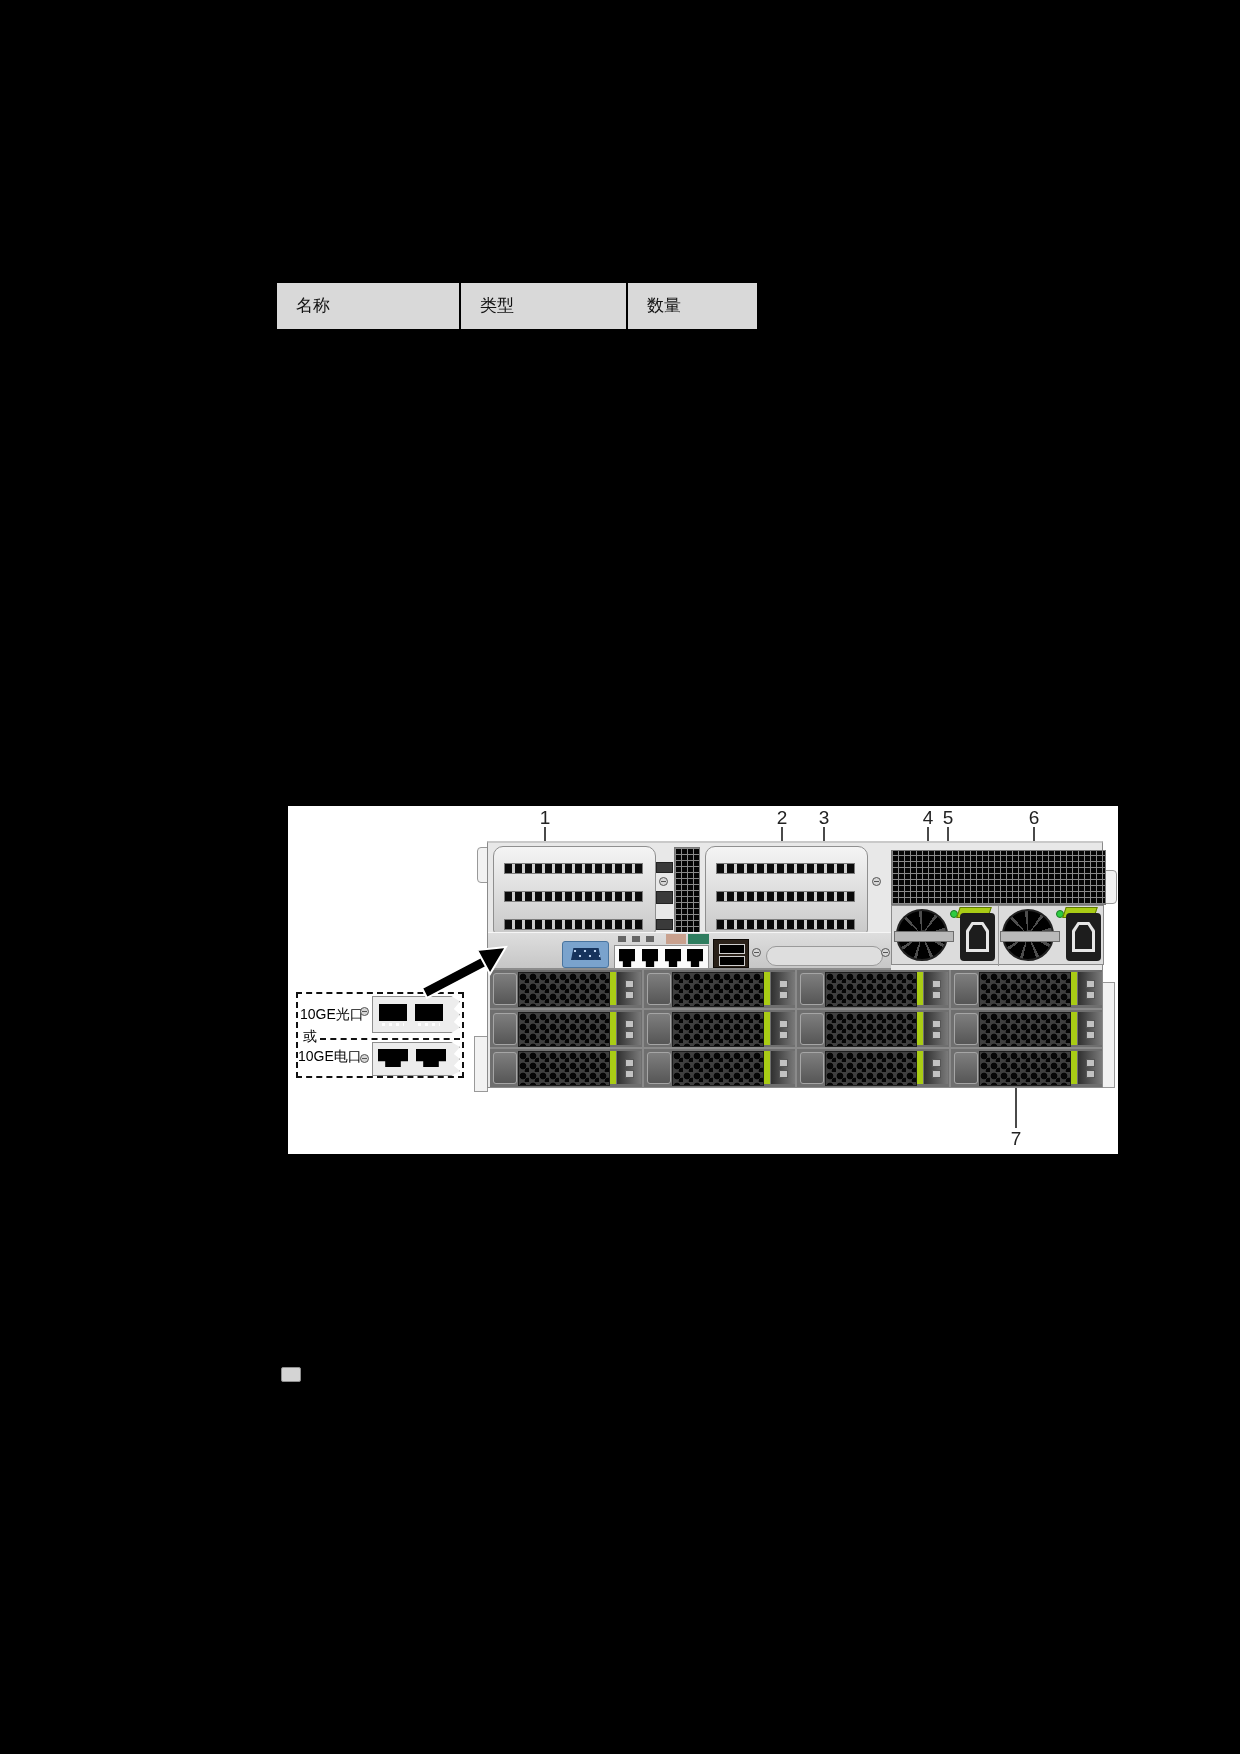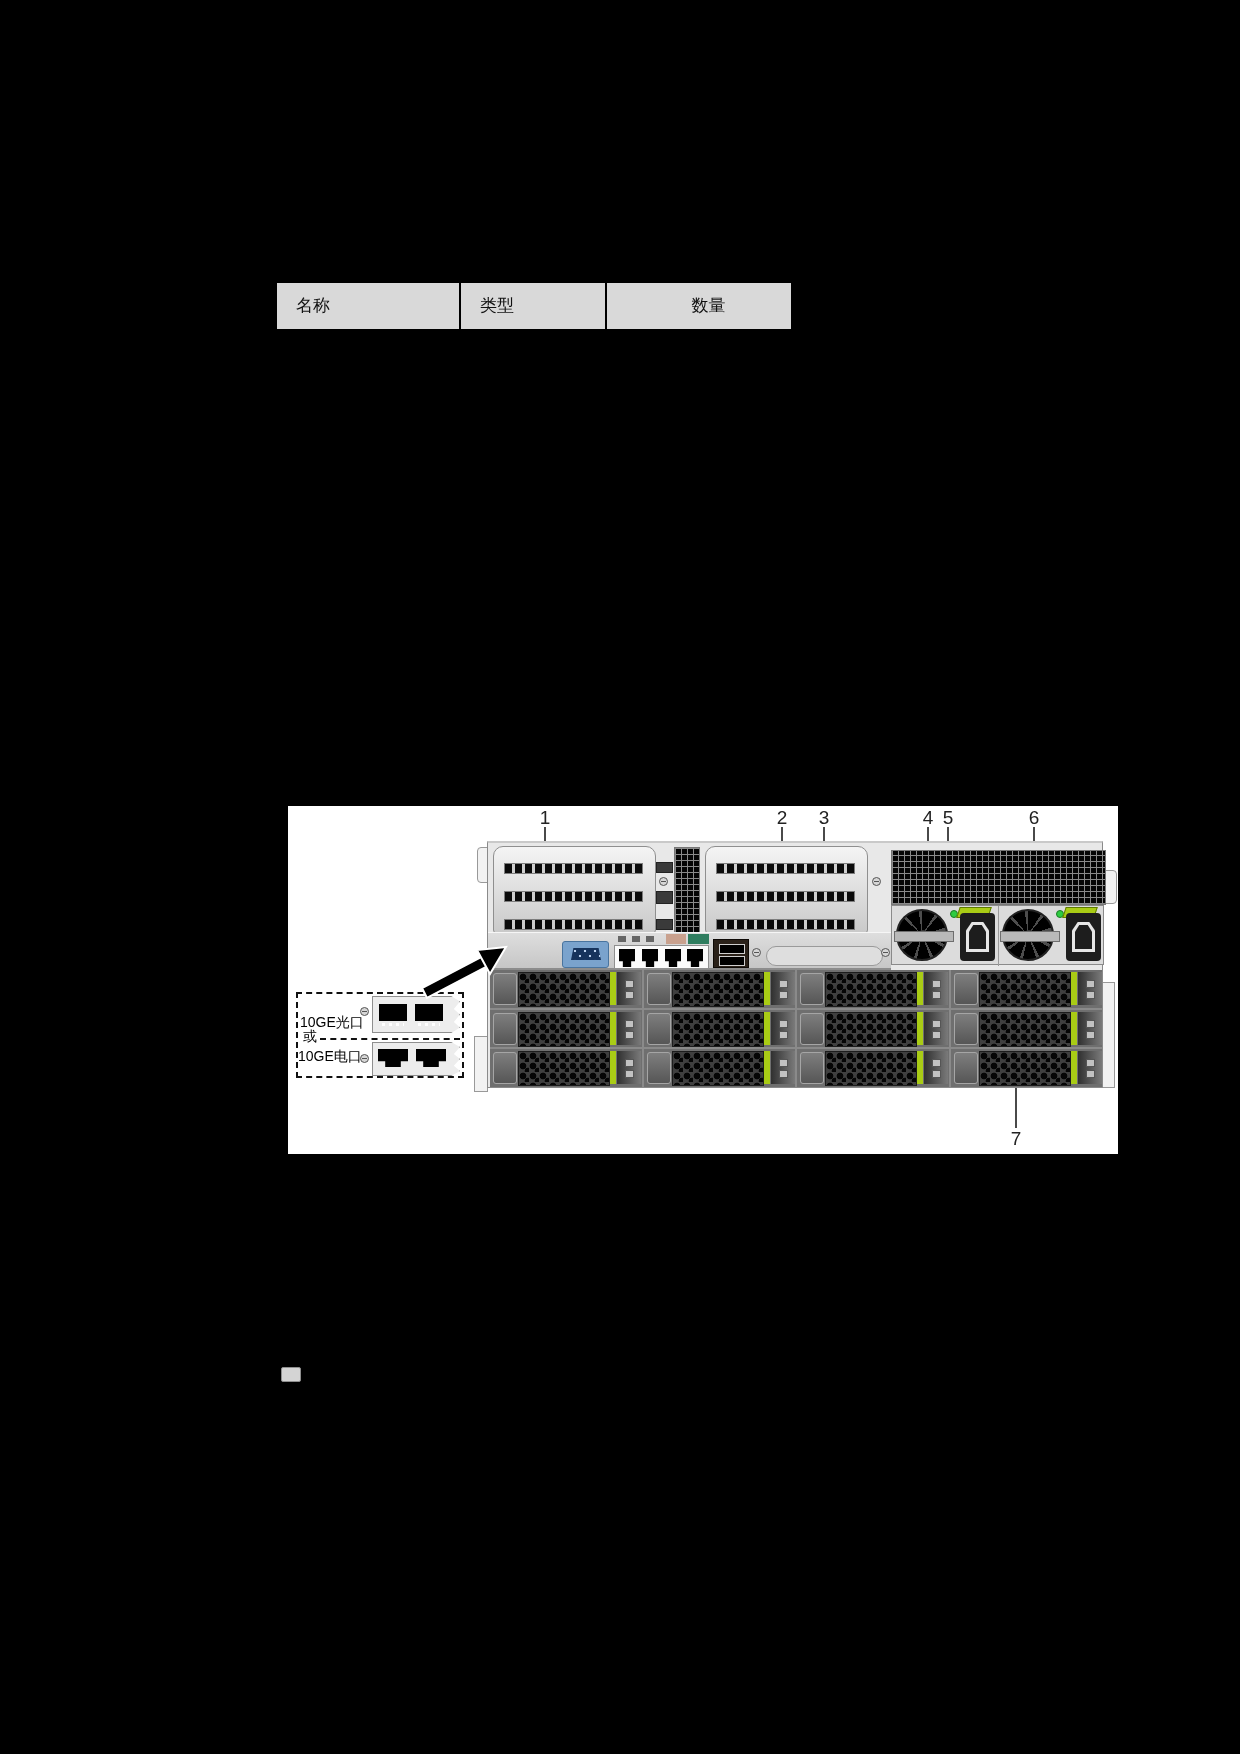--- a/index.html
+++ b/index.html
@@ -5,21 +5,21 @@
   html,body{margin:0;padding:0;}
   body{width:1240px;height:1754px;background:#000;position:relative;overflow:hidden;
        font-family:"Liberation Sans",sans-serif;}
   .abs{position:absolute;}
 
   
   .tblhead{position:absolute;left:277px;top:283px;width:845px;height:46px;
            display:flex;gap:2px;background:#000;align-items:stretch;border-radius:6px;}
   .tblhead .cell{background:#d9d9d9;color:#111;font-size:17px;line-height:46px;
                  padding-left:19px;box-sizing:border-box;white-space:nowrap;overflow:hidden;}
-  .c1{width:182px;} .c2{width:144px;} .c3{width:184px;text-align:center;} .c4{flex:1;}
+  .c1{width:182px;} .c2{width:165px;} .c3{width:129px;} .c4{flex:1;}
 
   
   .canvas{position:absolute;left:288px;top:806px;width:830px;height:348px;background:#fff;}
 
   
   .cnum{position:absolute;width:18px;text-align:center;font-size:19px;color:#222;}
   .cl{position:absolute;width:2px;background:#4a4a4a;}
 
   
   .chassis{position:absolute;left:199px;top:35px;width:616px;height:247px;
@@ -325,21 +325,21 @@
           <span class="th">
             <i></i>
             <i></i>
           </span>
         </div>
     </div>
 
   </div>
 
   <div class="inset">
-    <div class="txt" style="left:2px;top:20px;">10GE光口</div>
+    <div class="txt" style="left:2px;top:12px;">10GE光口</div>
     <div class="screw" style="left:62px;top:13px;"></div>
     <div class="mod" style="top:2px;height:37px;">
       <div class="port" style="left:6px;"></div>
       <div class="pins" style="left:9px;"></div>
       <div class="port" style="left:42px;"></div>
       <div class="pins" style="left:45px;"></div>
     </div>
     <div class="txt" style="left:5px;top:34px;">或</div>
     <div class="idiv"></div>
     <div class="txt" style="left:0px;top:54px;">10GE电口</div>

